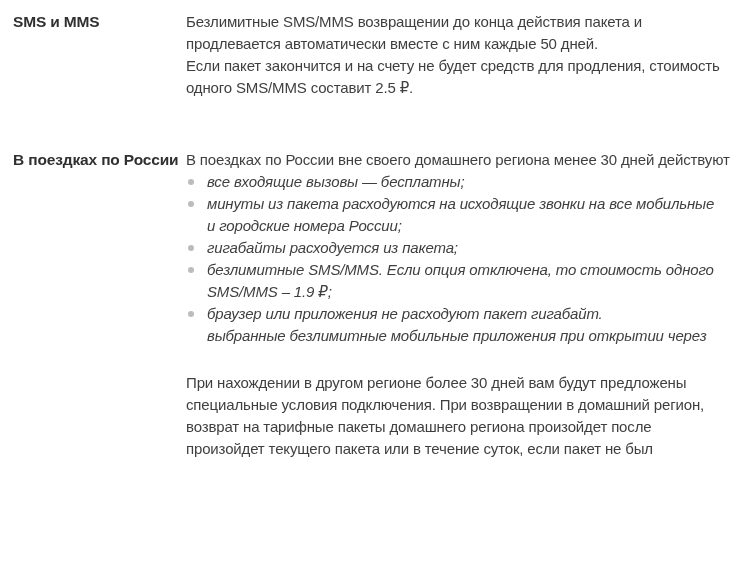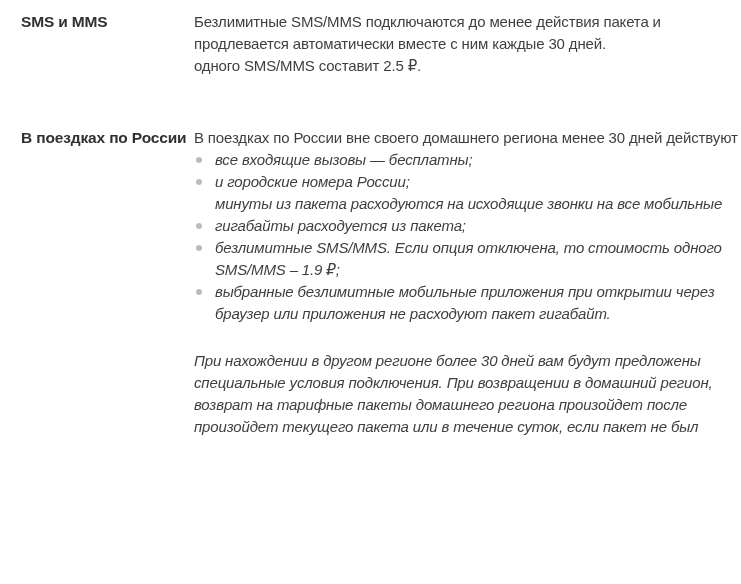--- a/index.html
+++ b/index.html
@@ -17,21 +17,20 @@
     width: 741px;
     height: 584px;
     padding: 11px 0 0 13px;
     font-family: "Liberation Sans", "DejaVu Sans", sans-serif;
     color: #3f3f3f;
   }
   .row {
     display: grid;
     grid-template-columns: 173px 1fr;
     align-items: start;
-    margin-left: 8px;
   }
   .row + .row {
     margin-top: 50px;
   }
   .label {
     font-size: 15.5px;
     font-weight: bold;
     line-height: 22px;
     color: #303030;
     letter-spacing: -0.15px;
@@ -47,21 +46,20 @@
   .para + .para {
     margin-top: 26px;
   }
   ul.bullets {
     list-style: none;
     margin: 0;
     padding: 0;
   }
   ul.bullets + .para {
     margin-top: 25px;
-    font-style: italic;
   }
   .bullet-item {
     position: relative;
     padding-left: 21px;
     font-style: italic;
   }
   .dot {
     position: absolute;
     left: 2px;
     top: 8px;
@@ -73,56 +71,57 @@
 </style>
 </head>
 <body>
 
 <div class="page">
 
   <section class="row">
     <div class="label">SMS и MMS</div>
     <div class="content">
       <div class="para">
-        <div class="line">Безлимитные SMS/MMS подключаются до менее действия пакета и</div>
-        <div class="line">продлевается автоматически вместе с ним каждые 30 дней.</div>
+        <div class="line">Безлимитные SMS/MMS возвращении до конца действия пакета и</div>
+        <div class="line">продлевается автоматически вместе с ним каждые 50 дней.</div>
+        <div class="line">Если пакет закончится и на счету не будет средств для продления, стоимость</div>
         <div class="line">одного SMS/MMS составит 2.5 ₽.</div>
       </div>
     </div>
   </section>
 
   <section class="row">
     <div class="label">В поездках по России</div>
     <div class="content">
       <div class="para">
         <div class="line">В поездках по России вне своего домашнего региона менее 30 дней действуют</div>
       </div>
       <ul class="bullets">
         <li class="bullet-item">
           <span class="dot"></span>
           <div class="line">все входящие вызовы — бесплатны;</div>
         </li>
         <li class="bullet-item">
           <span class="dot"></span>
+          <div class="line">минуты из пакета расходуются на исходящие звонки на все мобильные</div>
           <div class="line">и городские номера России;</div>
-          <div class="line">минуты из пакета расходуются на исходящие звонки на все мобильные</div>
         </li>
         <li class="bullet-item">
           <span class="dot"></span>
           <div class="line">гигабайты расходуется из пакета;</div>
         </li>
         <li class="bullet-item">
           <span class="dot"></span>
           <div class="line">безлимитные SMS/MMS. Если опция отключена, то стоимость одного</div>
           <div class="line">SMS/MMS – 1.9 ₽;</div>
         </li>
         <li class="bullet-item">
           <span class="dot"></span>
+          <div class="line">браузер или приложения не расходуют пакет гигабайт.</div>
           <div class="line">выбранные безлимитные мобильные приложения при открытии через</div>
-          <div class="line">браузер или приложения не расходуют пакет гигабайт.</div>
         </li>
       </ul>
       <div class="para">
         <div class="line">При нахождении в другом регионе более 30 дней вам будут предложены</div>
         <div class="line">специальные условия подключения. При возвращении в домашний регион,</div>
         <div class="line">возврат на тарифные пакеты домашнего региона произойдет после</div>
         <div class="line">произойдет текущего пакета или в течение суток, если пакет не был</div>
       </div>
     </div>
   </section>

